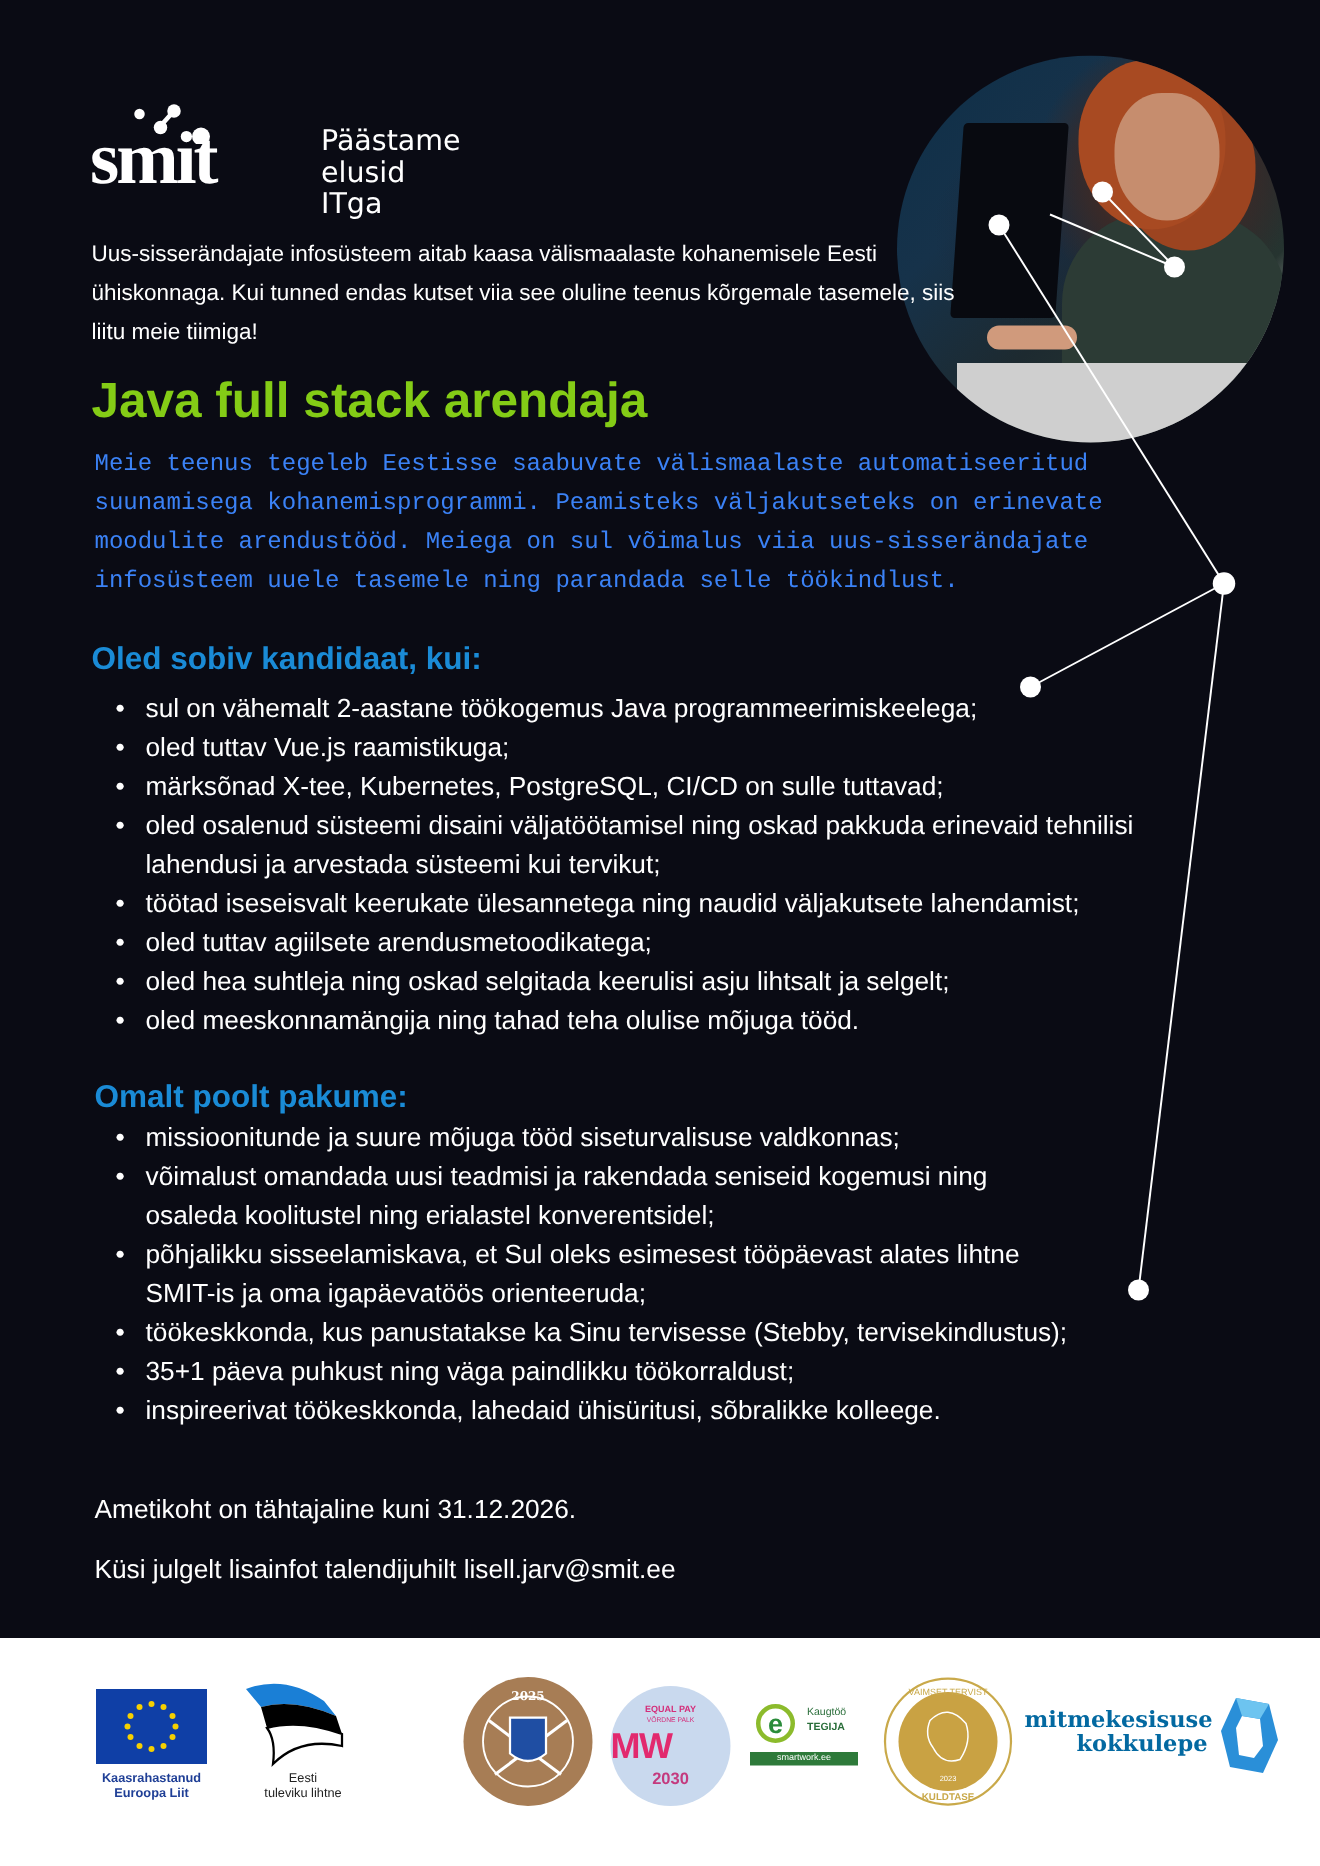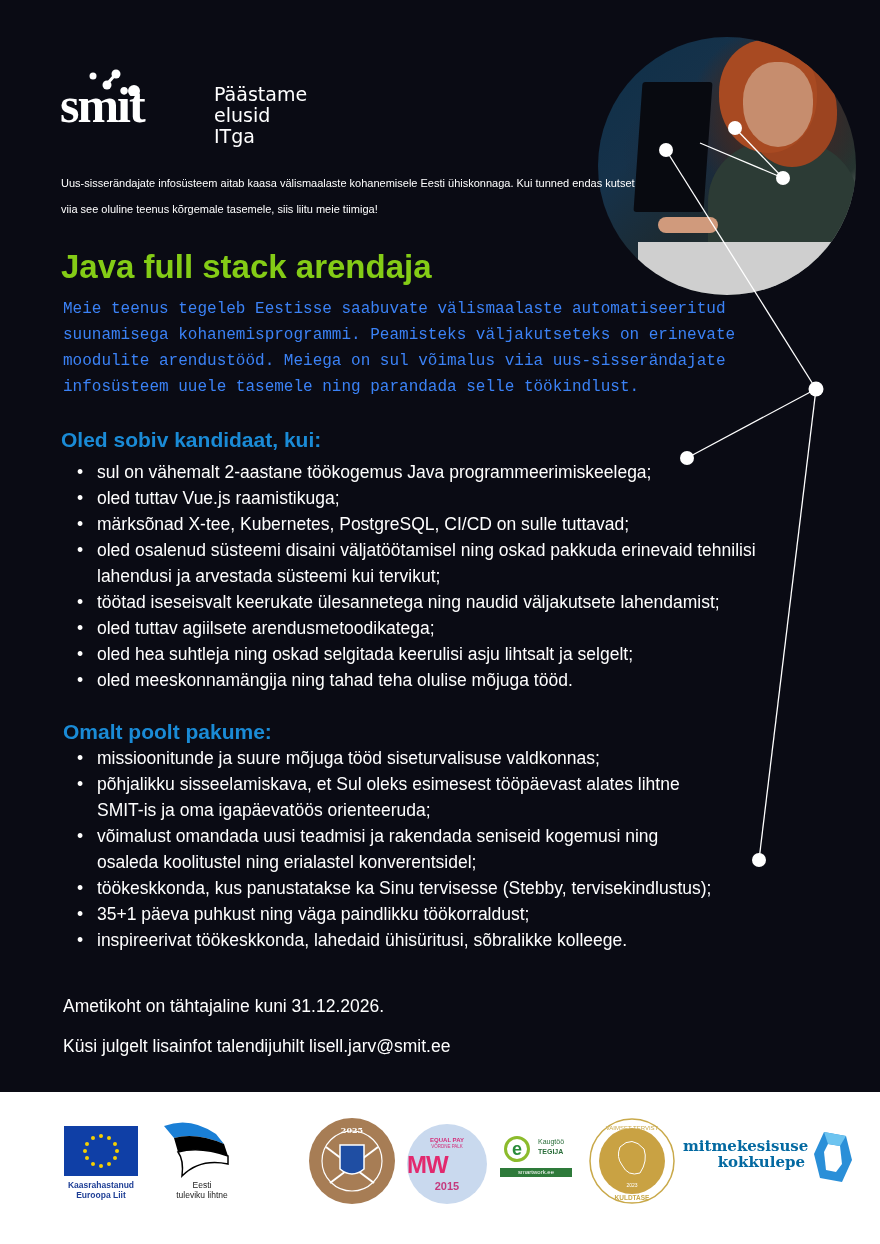--- a/index.html
+++ b/index.html
@@ -20,21 +20,21 @@
                 radial-gradient(circle at 35% 45%, #1a2a3e 0%, transparent 30%),
                 linear-gradient(135deg, #0e2f48 0%, #16324a 30%, #1d2a30 55%, #263430 75%, #d8d8d8 92%); }
   .photo .monitor { position: absolute; left: 40px; top: 45px; width: 70px; height: 130px; background: #080a10; transform: skewX(-4deg); border-radius: 3px; }
   .photo .body { position: absolute; left: 110px; top: 105px; width: 150px; height: 120px; background: #2c3b35; border-radius: 60px 60px 10px 10px; }
   .photo .head { position: absolute; left: 145px; top: 25px; width: 70px; height: 85px; background: #c68d6e; border-radius: 45% 45% 50% 50%; box-shadow: -10px -8px 0 14px #a84a22, 14px 10px 0 10px #9c4420; }
   .photo .desk { position: absolute; left: 40px; top: 205px; width: 230px; height: 60px; background: #cfcfcf; }
   .photo .hands { position: absolute; left: 60px; top: 180px; width: 60px; height: 16px; background: #d09a7c; border-radius: 8px; }
 
   .lines { position: absolute; left: 0; top: 0; pointer-events: none; }
 
-  .intro { position: absolute; left: 61px; top: 170px; width: 580px; font-size: 11px; line-height: 26px; color: #ffffff; }
+  .intro { position: absolute; left: 61px; top: 157px; width: 580px; font-size: 15px; line-height: 26px; color: #ffffff; }
   .job-title { position: absolute; left: 61px; top: 250px; font-size: 33px; font-weight: bold; color: #84cc16; line-height: 34px; }
   .desc { position: absolute; left: 63px; top: 296px; width: 680px; font-size: 16px; line-height: 26px; color: #3b82f6; font-family: Liberation Mono, monospace; }
   .h2 { position: absolute; font-size: 21px; font-weight: bold; color: #1a8bd6; line-height: 28px; }
   .h2.req { left: 61px; top: 426px; }
   .h2.offer { left: 63px; top: 718px; }
   ul.bullets { position: absolute; list-style: none; font-size: 17.5px; line-height: 26px; color: #ffffff; }
   ul.bullets li { position: relative; padding-left: 32px; }
   ul.bullets li::before { content: "•"; position: absolute; left: 12px; top: 0; }
   ul.req-list { left: 65px; top: 459px; width: 730px; }
   ul.offer-list { left: 65px; top: 745px; width: 730px; }
@@ -106,22 +106,22 @@
     <li>oled osalenud süsteemi disaini väljatöötamisel ning oskad pakkuda erinevaid tehnilisi lahendusi ja arvestada süsteemi kui tervikut;</li>
     <li>töötad iseseisvalt keerukate ülesannetega ning naudid väljakutsete lahendamist;</li>
     <li>oled tuttav agiilsete arendusmetoodikatega;</li>
     <li>oled hea suhtleja ning oskad selgitada keerulisi asju lihtsalt ja selgelt;</li>
     <li>oled meeskonnamängija ning tahad teha olulise mõjuga tööd.</li>
   </ul>
 
   <h2 class="h2 offer">Omalt poolt pakume:</h2>
   <ul class="bullets offer-list">
     <li>missioonitunde ja suure mõjuga tööd siseturvalisuse valdkonnas;</li>
+    <li style="padding-right:90px">võimalust omandada uusi teadmisi ja rakendada seniseid kogemusi ning osaleda koolitustel ning erialastel konverentsidel;</li>
     <li style="padding-right:90px">põhjalikku sisseelamiskava, et Sul oleks esimesest tööpäevast alates lihtne SMIT-is ja oma igapäevatöös orienteeruda;</li>
-    <li style="padding-right:90px">võimalust omandada uusi teadmisi ja rakendada seniseid kogemusi ning osaleda koolitustel ning erialastel konverentsidel;</li>
     <li>töökeskkonda, kus panustatakse ka Sinu tervisesse (Stebby, tervisekindlustus);</li>
     <li>35+1 päeva puhkust ning väga paindlikku töökorraldust;</li>
     <li>inspireerivat töökeskkonda, lahedaid ühisüritusi, sõbralikke kolleege.</li>
   </ul>
 
   <p class="closing deadline">Ametikoht on tähtajaline kuni 31.12.2026.</p>
   <p class="closing contact">Küsi julgelt lisainfot talendijuhilt lisell.jarv@smit.ee</p>
 </div>
 
 <div class="footer">
@@ -165,21 +165,21 @@
     <line x1="18" y1="30" x2="66" y2="66" stroke="#fff" stroke-width="2"></line>
     <line x1="70" y1="30" x2="22" y2="66" stroke="#fff" stroke-width="2"></line>
     <path d="M32 28 L56 28 L56 52 Q44 62 32 52 Z" fill="#1f4ea3" stroke="#fff" stroke-width="1.5"></path>
     <text x="44" y="16" text-anchor="middle" font-size="8" font-weight="bold" fill="#fff" font-family="DejaVu Serif, serif">2025</text>
   </svg>
 
   <div style="position:absolute;left:407px;top:32px;width:80px;height:80px;border-radius:50%;background:#c9d9ee">
     <div style="position:absolute;top:13px;width:80px;text-align:center;font-size:6px;font-weight:bold;color:#d42e7a">EQUAL PAY</div>
     <div style="position:absolute;top:20px;width:80px;text-align:center;font-size:4.5px;color:#d42e7a">VÕRDNE PALK</div>
     <div style="position:absolute;top:27px;width:80px;text-align:left;font-size:24px;font-weight:bold;color:#e2296e;letter-spacing:-1px">MW</div>
-    <div style="position:absolute;top:56px;width:80px;text-align:center;font-size:11px;font-weight:bold;color:#c43a7e">2015</div>
+    <div style="position:absolute;top:56px;width:80px;text-align:center;font-size:11px;font-weight:bold;color:#c43a7e">2030</div>
   </div>
 
   <div style="position:absolute;left:498px;top:42px;width:78px;height:52px">
     <div style="position:absolute;left:6px;top:2px;width:26px;height:26px;border-radius:50%;border:3px solid #8cbb2c;color:#2a8c3a;font-weight:bold;font-size:18px;line-height:20px;text-align:center">e</div>
     <div style="position:absolute;left:40px;top:4px;font-size:7px;color:#2a6e3a">Kaugtöö</div>
     <div style="position:absolute;left:40px;top:14px;font-size:7px;font-weight:bold;color:#2a6e3a">TEGIJA</div>
     <div style="position:absolute;left:2px;top:34px;width:72px;height:9px;background:#2e7a3a;color:#fff;font-size:6px;line-height:9px;text-align:center">smartwork.ee</div>
   </div>
 
   <svg style="position:absolute;left:588px;top:25px" width="88" height="88" viewBox="0 0 88 88">

